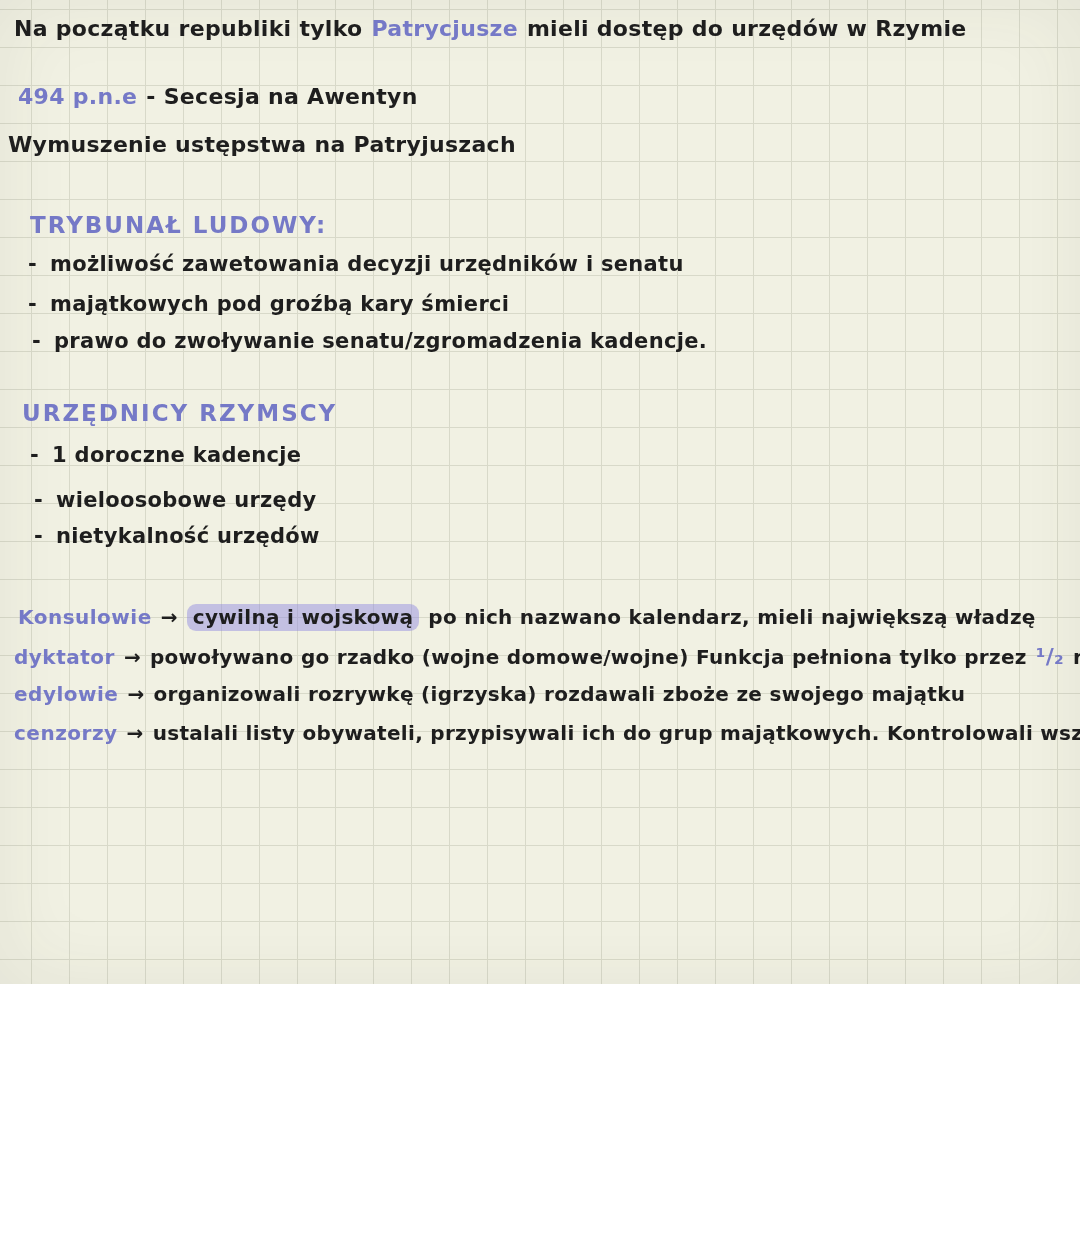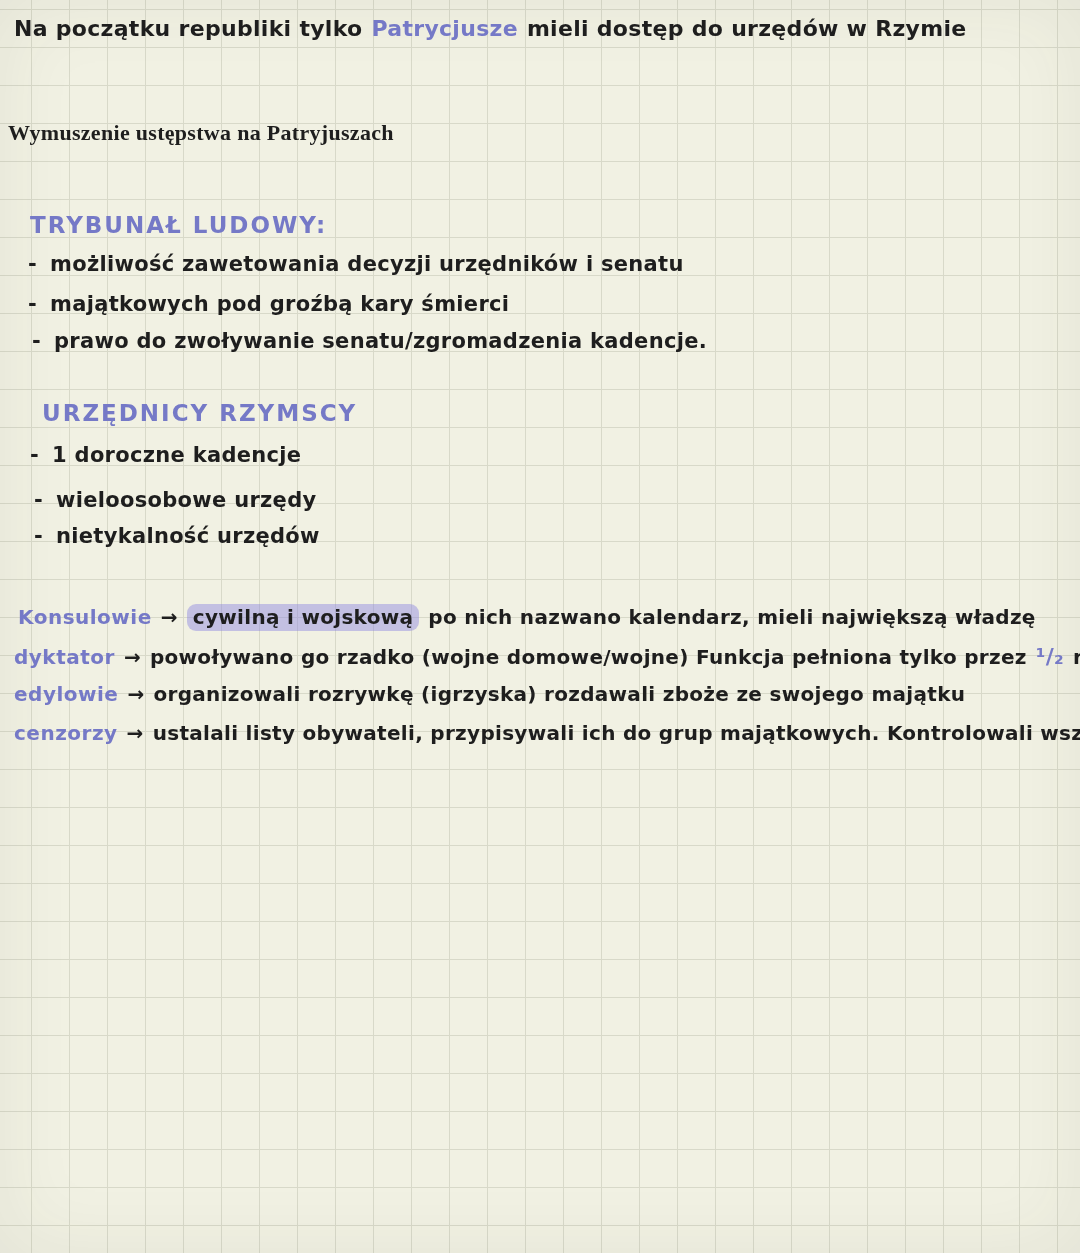--- a/index.html
+++ b/index.html
@@ -1,21 +1,21 @@
 <!DOCTYPE html>
 <html><head>
 <meta charset="utf-8">
 <style>
   html, body { margin: 0; padding: 0; }
   body { width: 1080px; height: 1253px; overflow: hidden; }
 
   .page {
     position: relative;
     width: 1080px;
-    height: 1253px;
+    height: 984px;
     background-color: #f1f1e3;
     background-image:
       linear-gradient(to right, #d8d9c9 1px, transparent 1px),
       linear-gradient(to bottom, #d8d9c9 1px, transparent 1px);
     background-size: 38px 38px;
     background-position: -7px 9px;
     box-shadow: inset 0 0 80px rgba(60,60,40,0.07);
     font-family: "DejaVu Sans", sans-serif;
     color: #1e1e1e;
     overflow: hidden;
@@ -58,43 +58,47 @@
 <body>
 
 <div class="page">
 
   <div class="line body-text" style="top:16px; left:14px;">
     <span class="ink">Na początku republiki tylko</span>
     <span class="accent">Patrycjusze</span>
     <span class="ink">mieli dostęp do urzędów w Rzymie</span>
   </div>
 
+  <div class="line body-text" style="top:84px; left:18px;">
+    <span class="accent">494 p.n.e</span>
+    <span class="ink">- Secesja na Awentyn</span>
+  </div>
 
-  <div class="line body-text" style="top:120px; left:8px;font-family:Liberation Serif, serif;">
+  <div class="line body-text" style="top:132px; left:8px;">
     <span class="ink">Wymuszenie ustępstwa na Patryjuszach</span>
   </div>
 
   <div class="line heading" style="top:212px; left:30px;">
     <span>TRYBUNAŁ LUDOWY:</span>
   </div>
 
   <div class="line bullet-line" style="top:252px; left:28px;">
     <span class="marker ink">-</span>
     <span class="ink">możliwość zawetowania decyzji urzędników i senatu</span>
   </div>
   <div class="line bullet-line" style="top:292px; left:28px;">
     <span class="marker ink">-</span>
     <span class="ink">majątkowych pod groźbą kary śmierci</span>
   </div>
   <div class="line bullet-line" style="top:329px; left:32px;">
     <span class="marker ink">-</span>
     <span class="ink">prawo do zwoływanie senatu/zgromadzenia kadencje.</span>
   </div>
 
-  <div class="line heading" style="top:400px; left:42px;">
+  <div class="line heading" style="top:400px; left:22px;">
     <span>URZĘDNICY RZYMSCY</span>
   </div>
 
   <div class="line bullet-line" style="top:443px; left:30px;">
     <span class="marker ink">-</span>
     <span class="ink">1 doroczne kadencje</span>
   </div>
   <div class="line bullet-line" style="top:488px; left:34px;">
     <span class="marker ink">-</span>
     <span class="ink">wieloosobowe urzędy</span>

